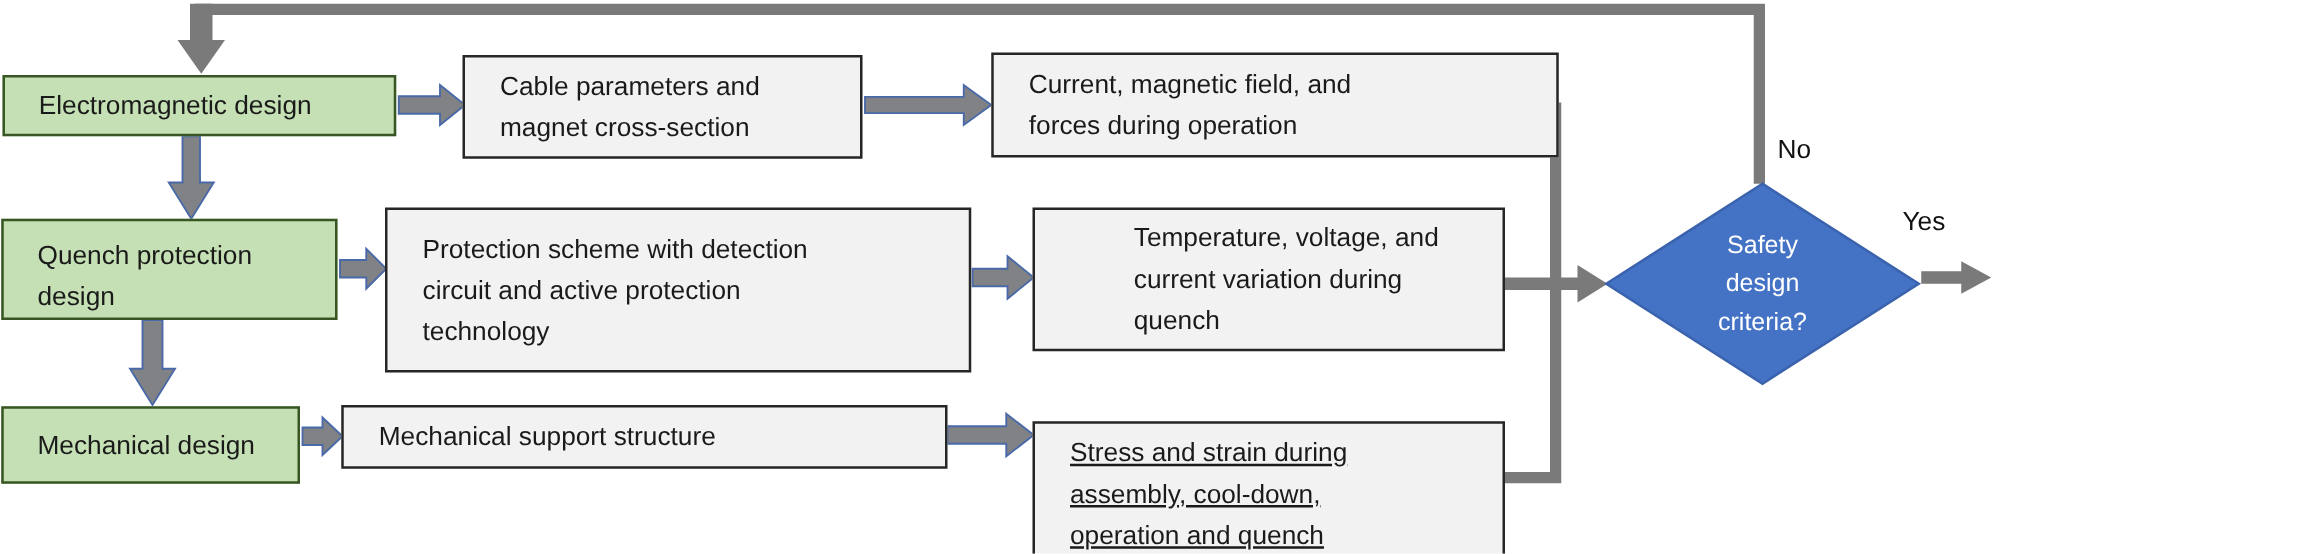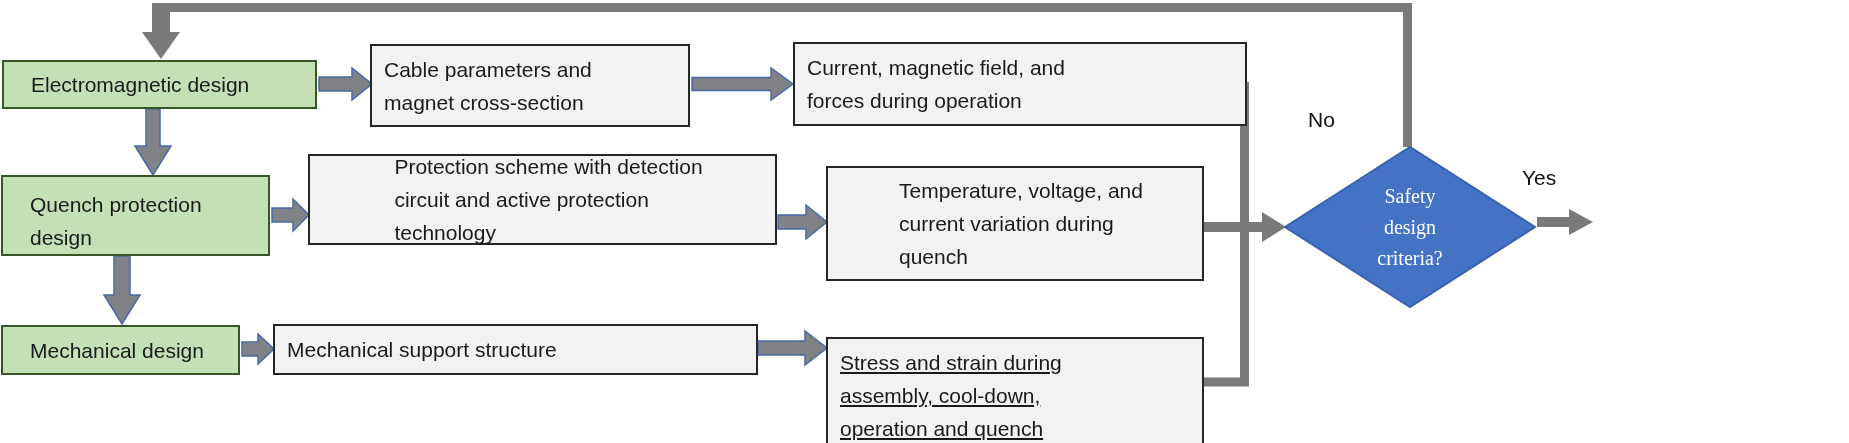--- a/index.html
+++ b/index.html
@@ -11,30 +11,29 @@
     font-family:"Liberation Sans",sans-serif;
   }
   .wires{position:absolute;left:0;top:0;width:1849px;height:443px;}
   .box{
     position:absolute;box-sizing:border-box;
     display:flex;align-items:center;
     font-size:21px;line-height:33px;color:#1a1a1a;
     white-space:pre-line;
   }
   .stage{background:#c5e0b4;border:2px solid #375623;padding-left:27px;}
-  .panel{background:#f2f2f2;border:2px solid #262626;padding-left:12px;}
+  .panel{background:#f2f2f2;border:2px solid #262626;padding-left:28px;}
   .result{
     background:#4472c4;border:2px solid #3a62ad;border-radius:16px;
     color:#ffffff;justify-content:center;text-align:center;line-height:32px;
   }
   .decision-label{
     position:absolute;display:flex;align-items:center;justify-content:center;
     color:#ffffff;text-align:center;font-size:20px;line-height:31px;
     white-space:pre-line;
-    font-family:Liberation Serif, serif;
   }
   .tag{position:absolute;font-size:21px;color:#111111;white-space:nowrap;}
 </style>
 </head>
 <body>
 
 <div class="canvas">
 
   <svg class="wires" viewBox="0 0 1849 443">
 
@@ -62,29 +61,29 @@
     <polygon points="1285,227 1410,147 1535,227 1410,307" fill="#4472c4" stroke="#3a62ad" stroke-width="2"></polygon>
   </svg>
 
   <div class="box stage" style="left:2px;top:60px;width:315px;height:49px;">
     <span>Electromagnetic design</span>
   </div>
   <div class="box stage" style="left:1px;top:175px;width:269px;height:81px;align-items:flex-end;">
     <span>Quench protection
 design</span>
   </div>
-  <div class="box stage" style="left:1px;top:325px;width:239px;height:50px;">
+  <div class="box stage" style="left:1px;top:325px;width:239px;height:62px;">
     <span>Mechanical design</span>
   </div>
 
   <div class="box panel" style="left:370px;top:44px;width:320px;height:83px;">
     <span>Cable parameters and
 magnet cross-section</span>
   </div>
-  <div class="box panel" style="left:308px;top:154px;width:469px;height:91px;justify-content:center;">
+  <div class="box panel" style="left:308px;top:166px;width:469px;height:132px;">
     <span>Protection scheme with detection
 circuit and active protection
 technology</span>
   </div>
   <div class="box panel" style="left:273px;top:324px;width:485px;height:51px;">
     <span>Mechanical support structure</span>
   </div>
 
   <div class="box panel" style="left:793px;top:42px;width:454px;height:84px;">
     <span>Current, magnetic field, and
@@ -98,17 +97,17 @@
   <div class="box panel" style="left:826px;top:337px;width:378px;height:117px;text-decoration:underline;">
     <span>Stress and strain during
 assembly, cool-down,
 operation and quench</span>
   </div>
 
   <div class="decision-label" style="left:1310px;top:160px;width:200px;height:134px;">Safety
 design
 criteria?</div>
 
-  <div class="tag" style="left:1308px;top:108px;">No</div>
+  <div class="tag" style="left:1422px;top:108px;">No</div>
   <div class="tag" style="left:1522px;top:166px;">Yes</div>
 
 
 </div>
 
 </body></html>

